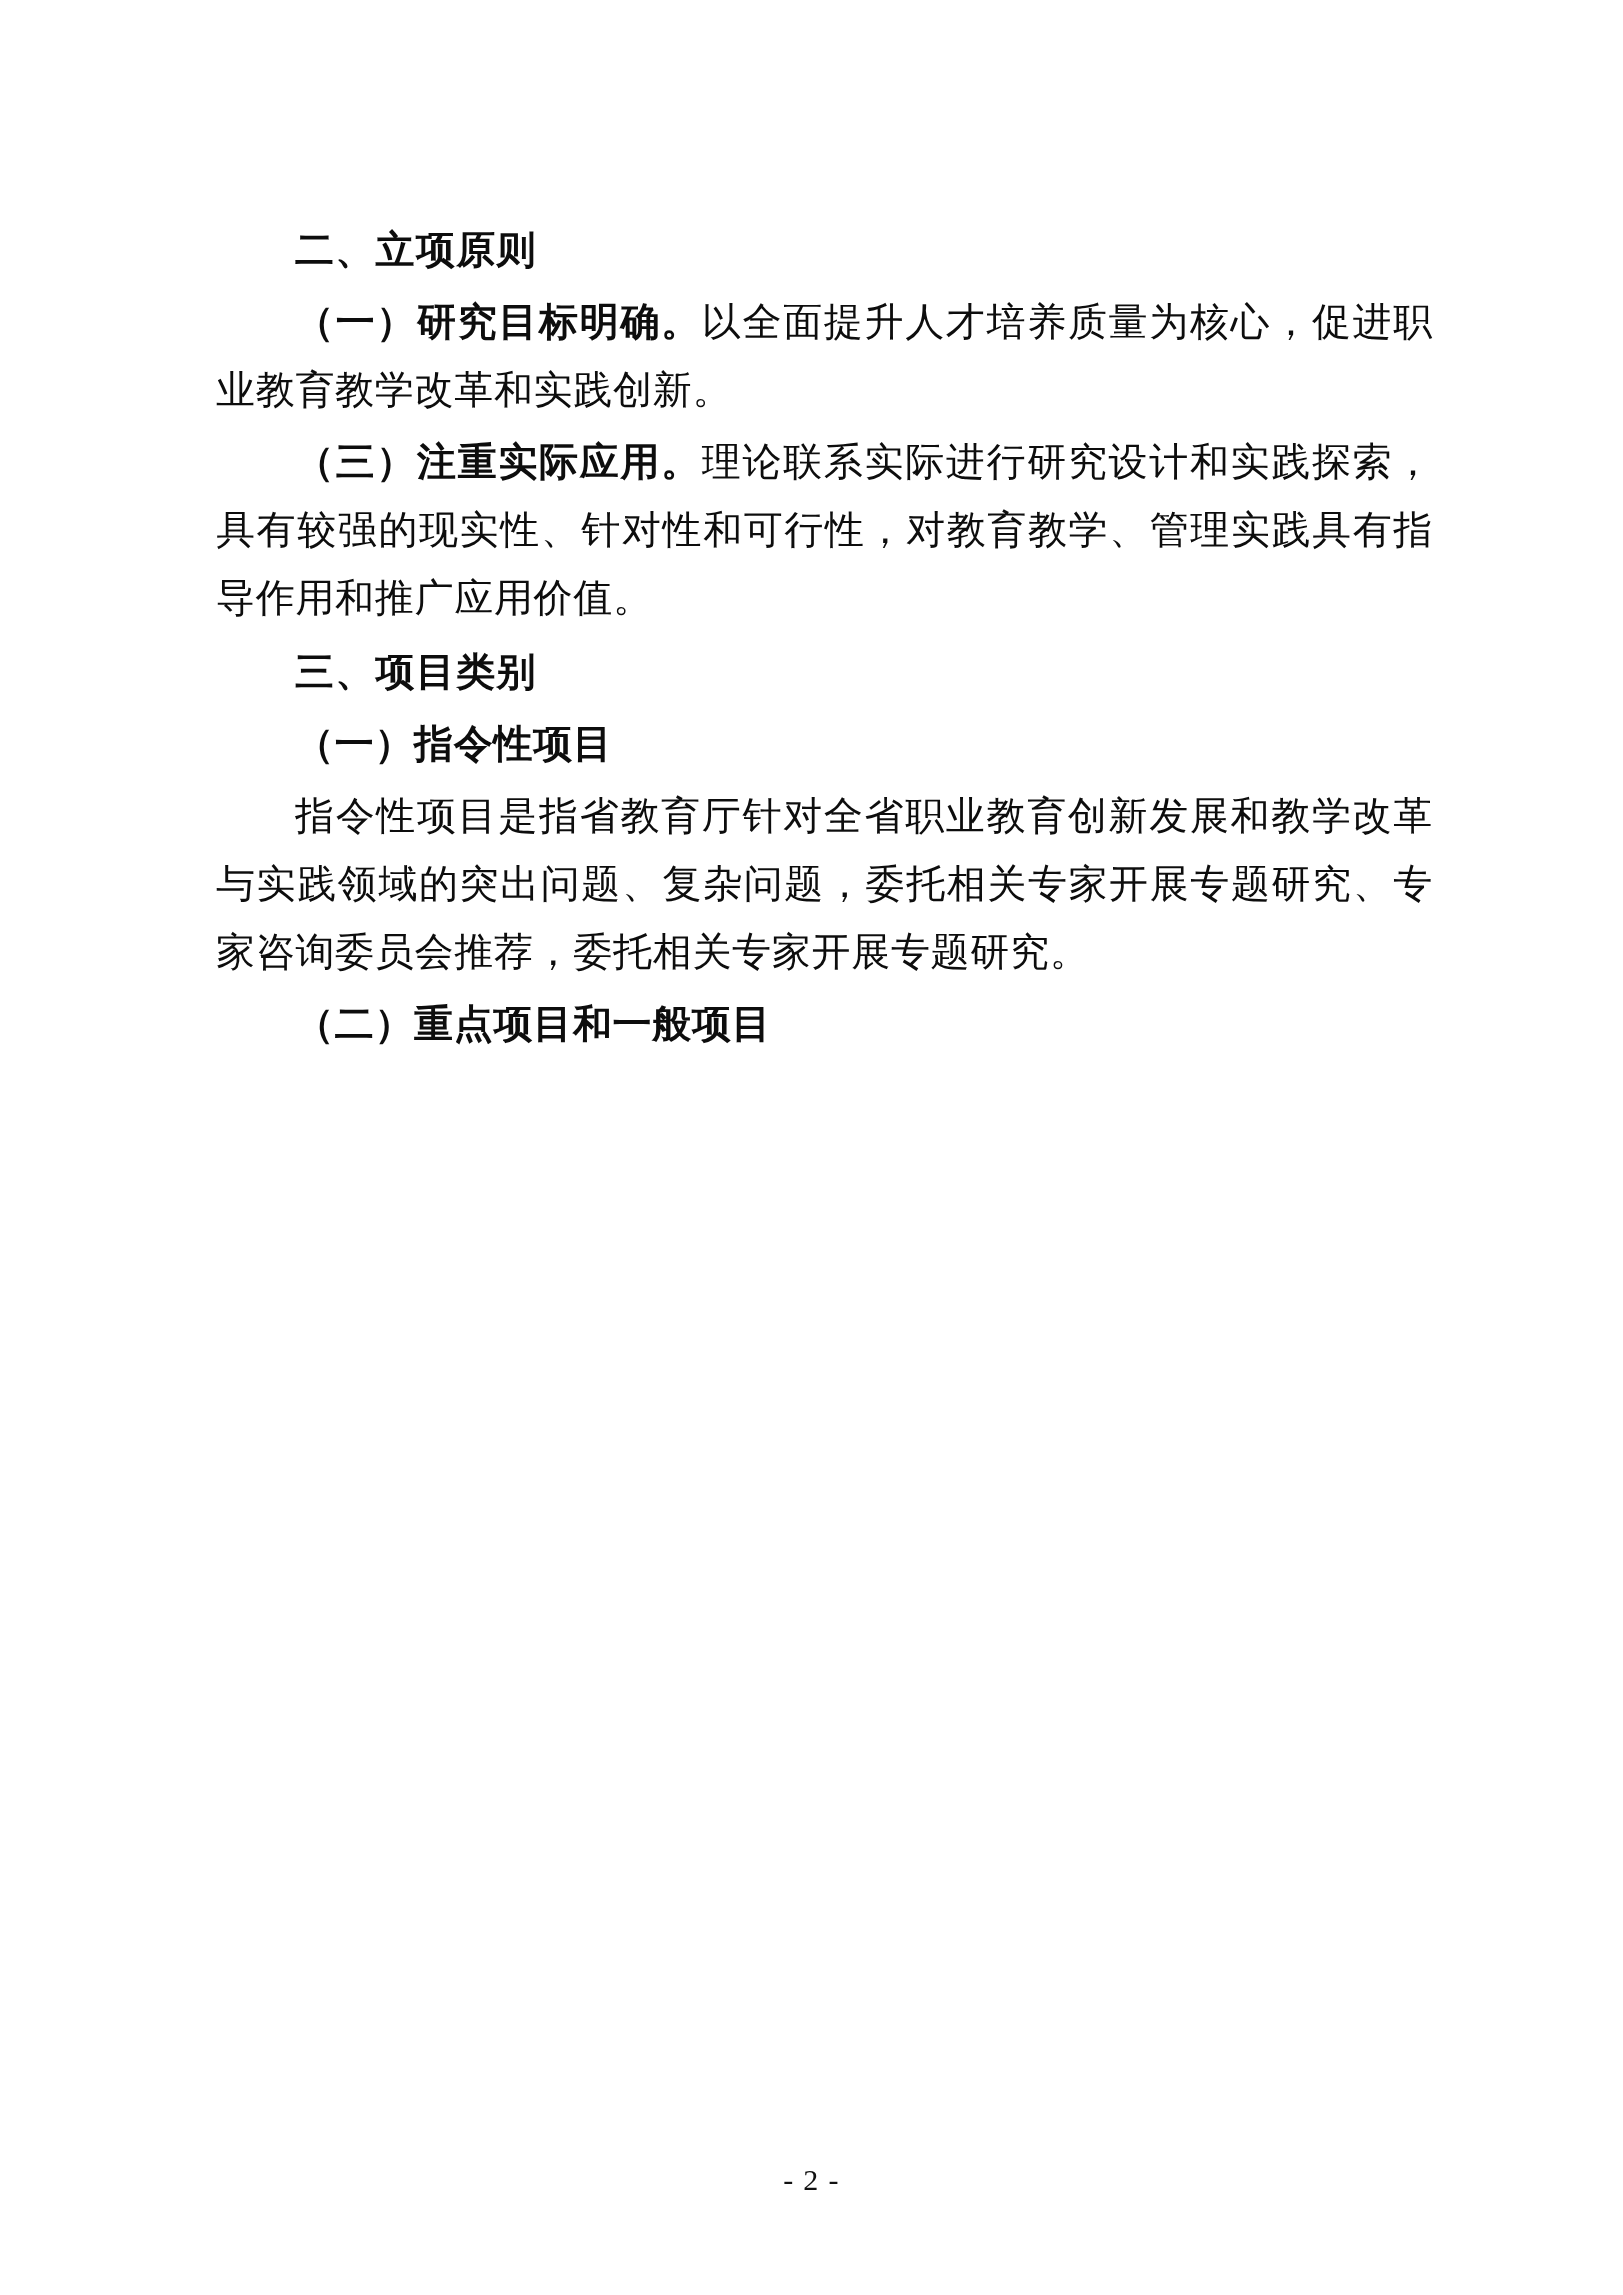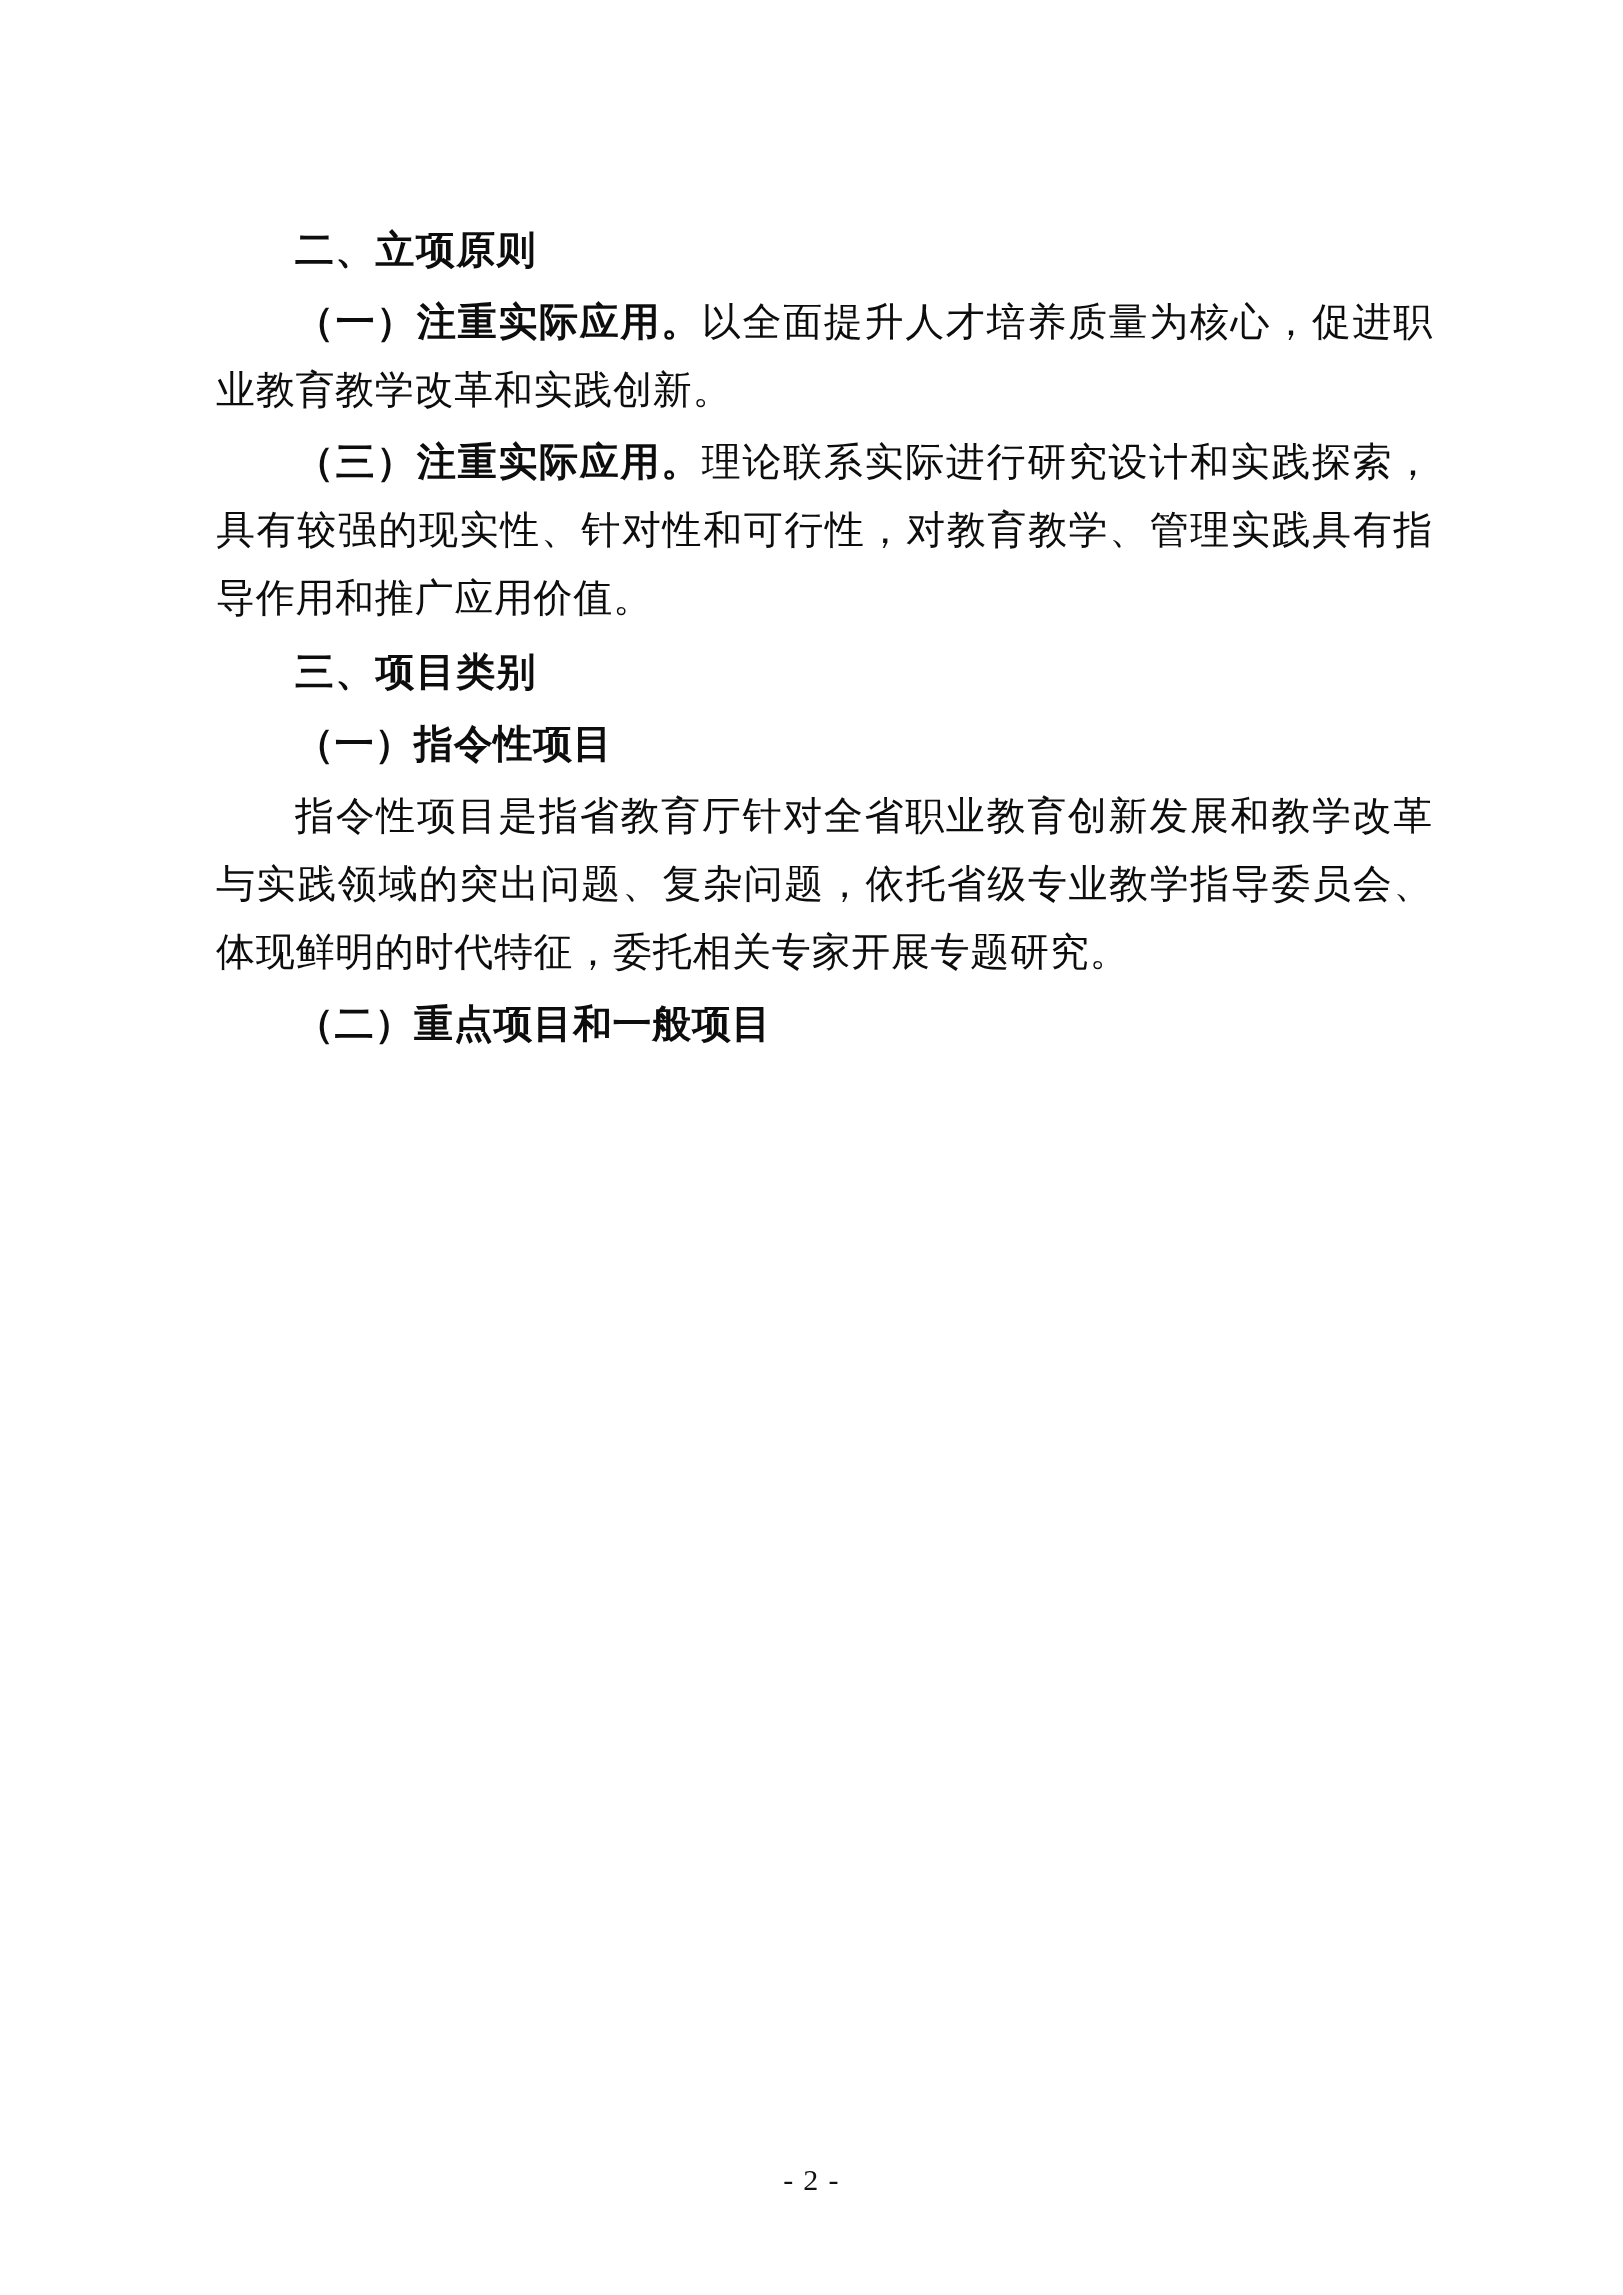--- a/index.html
+++ b/index.html
@@ -60,30 +60,30 @@
   }
 </style>
 </head>
 <body>
 
 <div class="page">
   <div class="content">
 
     <p class="heading">二、立项原则</p>
 
-    <p class="indent"><span class="lead">（一）注重实际应用。</span><span>以全面提升人才培养质量为核心，促进职业教育教学改革和实践创新。</span></p>
+    <p class="indent"><span class="lead">（一）研究目标明确。</span><span>以全面提升人才培养质量为核心，促进职业教育教学改革和实践创新。</span></p>
 
 
     <p class="indent"><span class="lead">（三）注重实际应用。</span><span>理论联系实际进行研究设计和实践探索，具有较强的现实性、针对性和可行性，对教育教学、管理实践具有指导作用和推广应用价值。</span></p>
 
     <p class="heading gap-top">三、项目类别</p>
 
     <p class="subheading">（一）指令性项目</p>
 
-    <p class="indent">指令性项目是指省教育厅针对全省职业教育创新发展和教学改革与实践领域的突出问题、复杂问题，依托省级专业教学指导委员会、体现鲜明的时代特征，委托相关专家开展专题研究。</p>
+    <p class="indent">指令性项目是指省教育厅针对全省职业教育创新发展和教学改革与实践领域的突出问题、复杂问题，委托相关专家开展专题研究、专家咨询委员会推荐，委托相关专家开展专题研究。</p>
 
     <p class="subheading">（二）重点项目和一般项目</p>
 
 
 
 
   </div>
 
   <div class="footer">- 2 -</div>
 </div>

